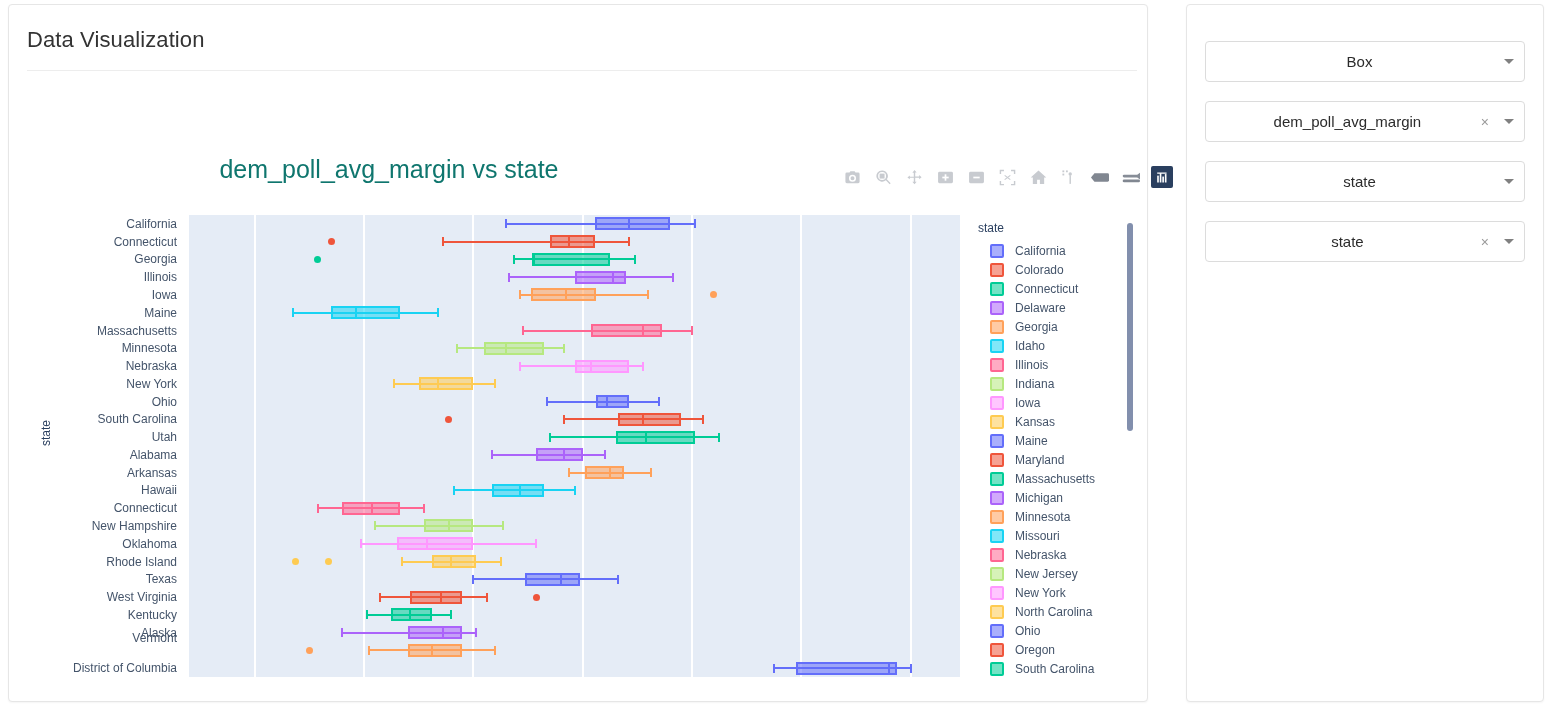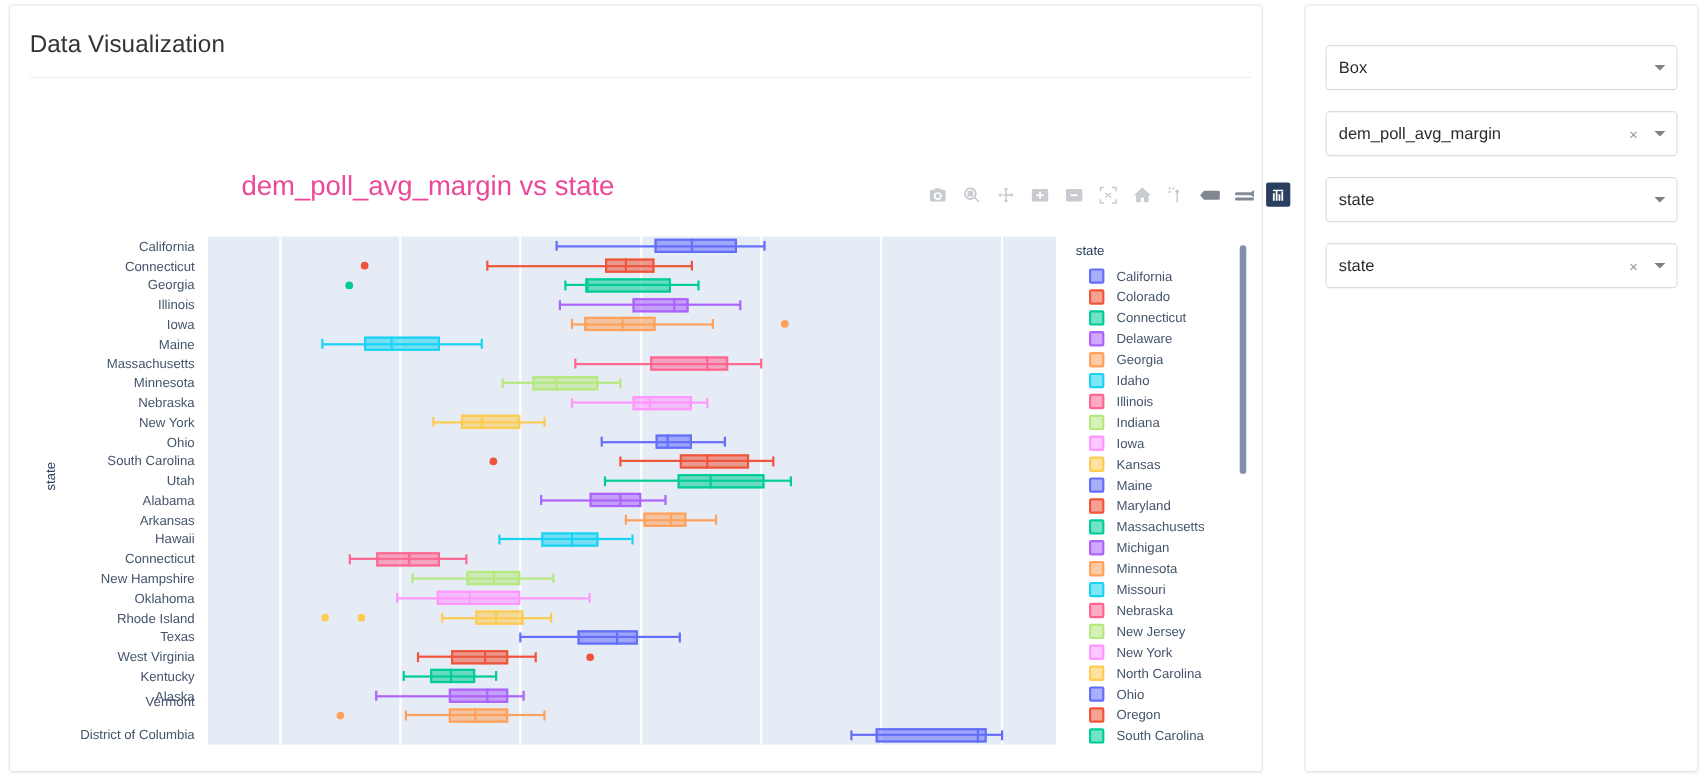--- a/index.html
+++ b/index.html
@@ -50,20 +50,21 @@
   .select {
     position: relative;
     height: 41px;
     border: 1px solid #dcdcdc;
     border-radius: 4px;
     background: #fff;
     display: flex;
     align-items: center;
     padding: 0 10px 0 11px;
     cursor: pointer;
+    text-align: center;
   }
   .select-value {
     font-size: 15px;
     color: #2b2b2b;
     flex: 1;
     white-space: nowrap;
     overflow: hidden;
     text-overflow: ellipsis;
   }
   .sel-clear {
@@ -82,21 +83,21 @@
   }
 
   
   .plot-wrap { position: relative; width: 1140px; height: 618px; }
 
   .plot-title {
     position: absolute;
     left: 0; right: 0; top: 84px;
     text-align: center;
     font-size: 25px;
-    color: #ec4899;
+    color: #0f766e;
     font-weight: 400;
   }
   .plot-title-inner { display: inline-block; transform: translateX(-190px); }
 
   
   .modebar {
     position: absolute;
     top: 93px; left: 832px;
     display: flex;
     align-items: center;

